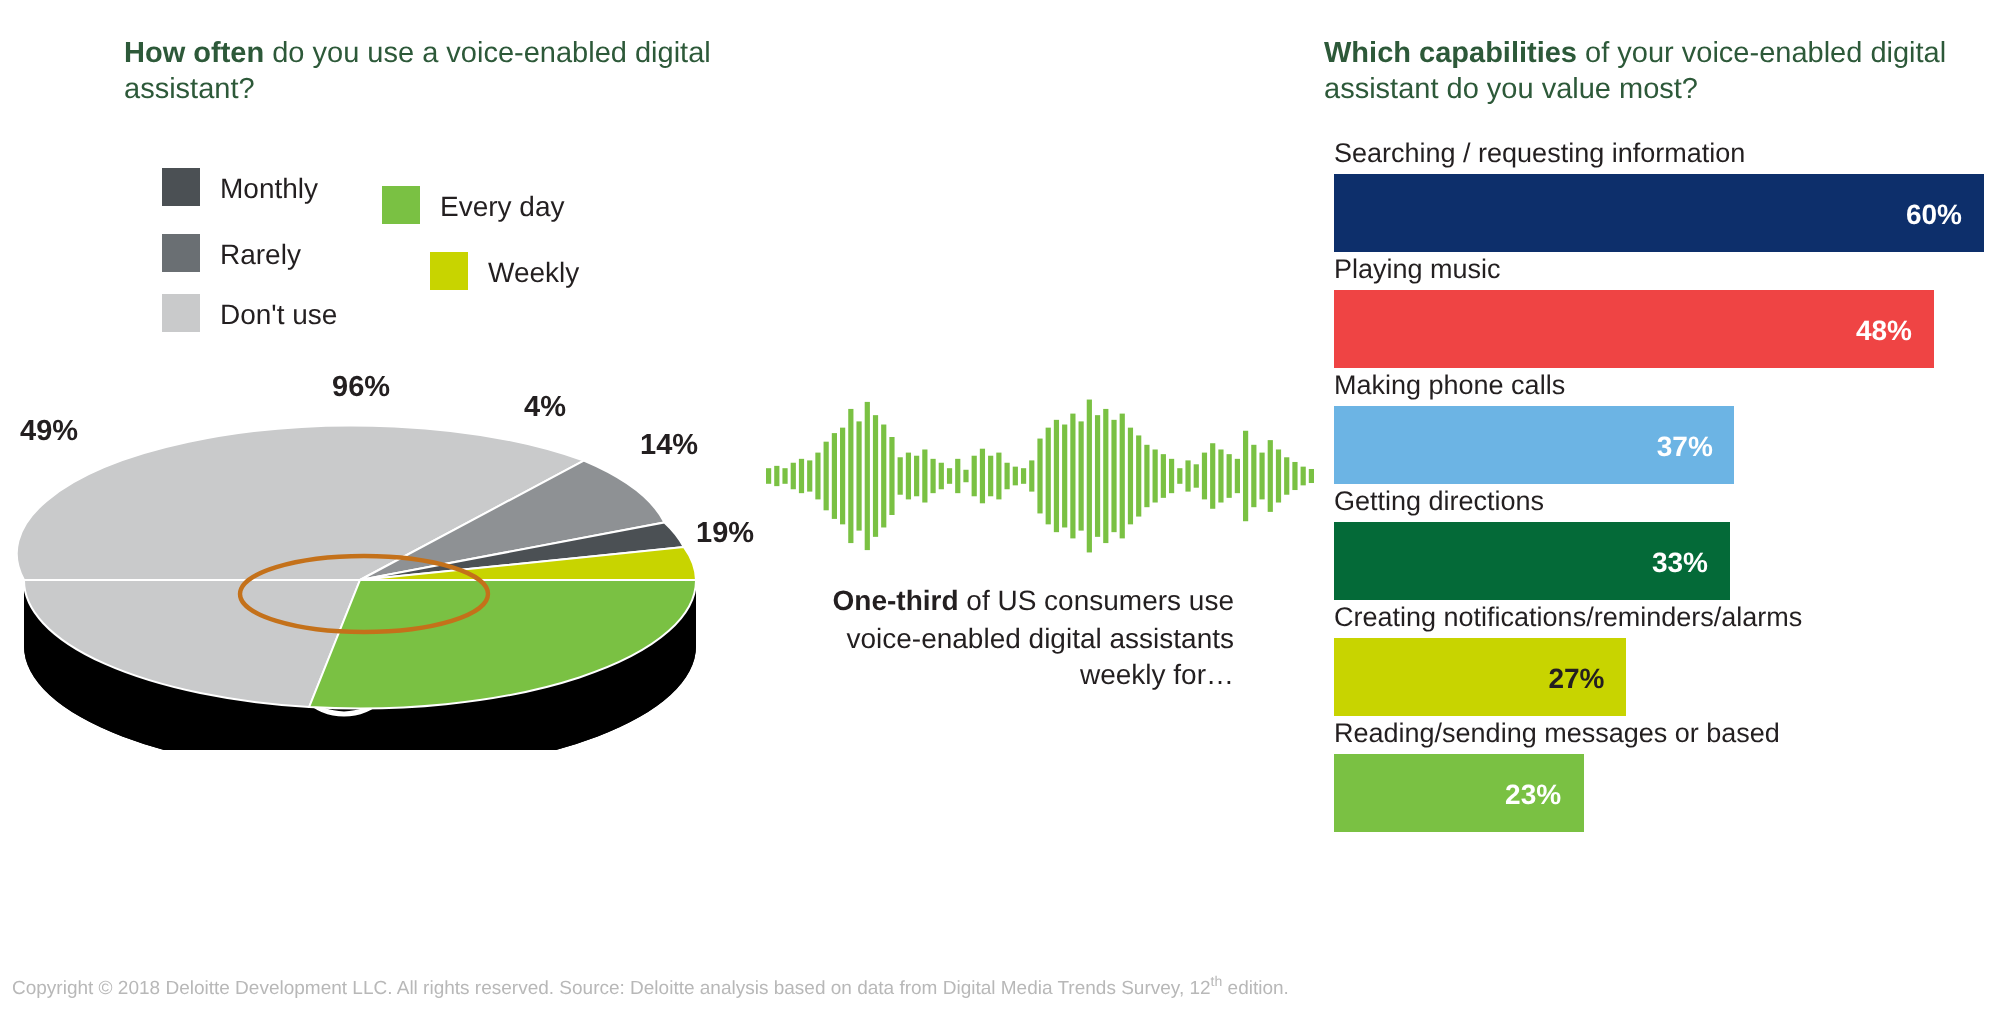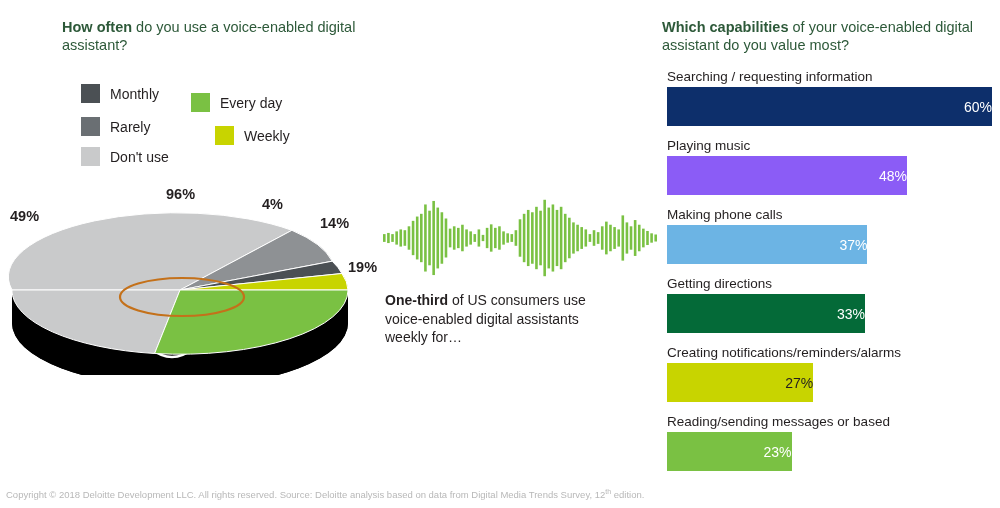--- a/index.html
+++ b/index.html
@@ -84,54 +84,54 @@
     height: 84px;
   }
   #waveform svg { display: block; }
 
   
   #center-caption {
     position: absolute;
     left: 385px;
     top: 291px;
     width: 232px;
-    text-align: left;
+    text-align: right;
     font-size: 14px;
     line-height: 18.5px;
     color: #231f20;
   }
   #center-caption b { font-weight: bold; }
 
   
   #bar-chart {
     position: absolute;
     left: 667px;
     top: 68px;
     width: 330px;
   }
-  .bar-row { margin-bottom: 11px; }
+  .bar-row { margin-bottom: 0; }
   .bar-label {
     font-size: 13.5px;
     color: #231f20;
     line-height: 17px;
     margin-bottom: 2px;
     white-space: nowrap;
   }
   .bar-track { position: relative; height: 39px; }
   .bar-fill {
     height: 39px;
     box-sizing: border-box;
     display: flex;
     align-items: center;
     justify-content: flex-end;
   }
   .bar-value {
     font-size: 14px;
-    font-weight: normal;
-    padding-right: 0;
+    font-weight: bold;
+    padding-right: 11px;
     white-space: nowrap;
   }
 
   
   #footer {
     position: absolute;
     left: 6px;
     top: 488px;
     font-size: 9.5px;
     color: #b8b8b8;
@@ -283,21 +283,21 @@
       <div class="bar-label">Searching / requesting information</div>
       <div class="bar-track">
         <div class="bar-fill" style="width: 325px; background: rgb(13, 47, 107);">
           <span class="bar-value" style="color: rgb(255, 255, 255);">60%</span>
         </div>
       </div>
     </div>
     <div class="bar-row">
       <div class="bar-label">Playing music</div>
       <div class="bar-track">
-        <div class="bar-fill" style="width: 240px; background: #8b5cf6;">
+        <div class="bar-fill" style="width: 300px; background: #ef4444;">
           <span class="bar-value" style="color: rgb(255, 255, 255);">48%</span>
         </div>
       </div>
     </div>
     <div class="bar-row">
       <div class="bar-label">Making phone calls</div>
       <div class="bar-track">
         <div class="bar-fill" style="width: 200.417px; background: rgb(108, 180, 228);">
           <span class="bar-value" style="color: rgb(255, 255, 255);">37%</span>
         </div>

